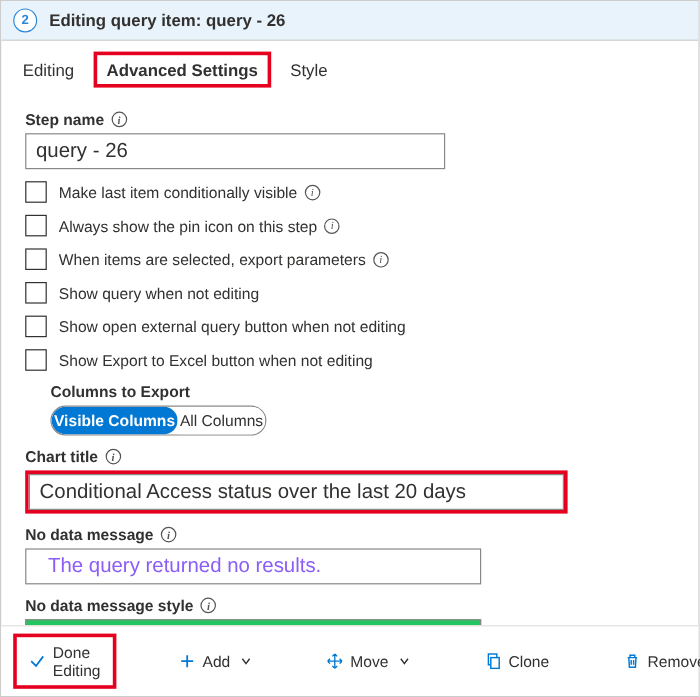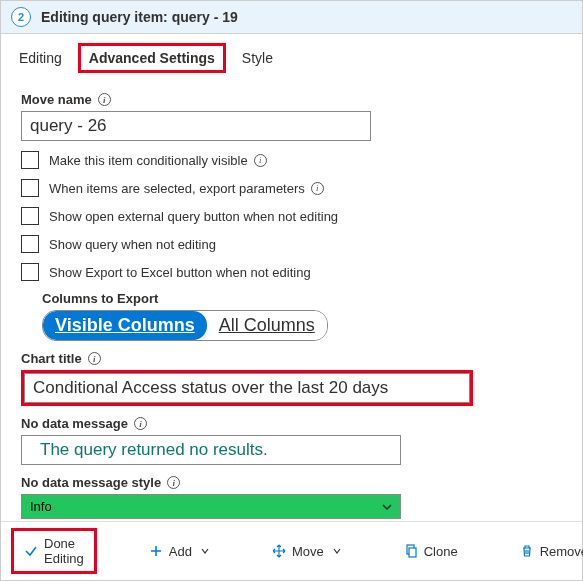--- a/index.html
+++ b/index.html
@@ -70,21 +70,21 @@
     .info-icon::after { content: "i"; }
     .text-input {
       width: 350px;
       padding: 4px 8px;
       border: 1px solid #8a8886;
       font-size: 17px;
       font-family: inherit;
       color: #323130;
     }
     .text-input.wide { width: 380px; }
-    .text-input.disabled-look { color: #0f766e; padding-left: 18px; }
+    .text-input.disabled-look { color: #8b5cf6; padding-left: 18px; }
     .check-row {
       display: flex; align-items: center; gap: 10px;
       margin: 10px 0;
     }
     .checkbox {
       width: 18px; height: 18px;
       border: 1px solid #323130;
       background: #fff;
       flex-shrink: 0;
     }
@@ -94,25 +94,24 @@
       margin-top: 4px;
     }
     .pill-group {
       display: inline-flex;
       border: 1px solid #8a8886;
       border-radius: 14px;
       overflow: hidden;
       margin-top: 4px;
     }
     .pill {
-      padding: 4px 12px;
-      font-size: 18px;
+      padding: 4px 2px;
+      font-size: 13px;
       cursor: pointer;
       background: #fff;
-      text-decoration: underline;
     }
     .pill.selected {
       background: #0078d4;
       color: #fff;
       font-weight: 600;
       border-radius: 14px;
     }
     .chart-title-wrap { position: relative; width: 452px; }
     .hl-chart { border: 3px solid #e6001f; padding: 0; }
     .select-wrap {
@@ -155,63 +154,70 @@
       margin: 0 4px;
     }
     .hl-done { border: 3px solid #e6001f; }
     .small-chevron { margin-left: 2px; }
   </style>
 </head>
 <body>
 
 <div class="header">
   <div class="step-badge">2</div>
-  <div class="header-title">Editing query item: query - 19</div>
+  <div class="header-title">Editing query item: query - 26</div>
 </div>
 
 <div class="tabs">
   <div class="tab">Editing</div>
   <div class="tab active hl-red">Advanced Settings</div>
   <div class="tab">Style</div>
 </div>
 
 <div class="body">
 
   
   <div class="field-label">
-    <span>Move name</span>
+    <span>Step name</span>
     <span class="info-icon"></span>
   </div>
   <input type="text" class="text-input" value="query - 26" style="">
 
   
   <div class="check-row">
     <div class="checkbox"></div>
     <span class="check-label">
-        <span>Make this item conditionally visible</span>
+        <span>Make last item conditionally visible</span>
+        <span class="info-icon"></span>
+      </span>
+  </div>
+  <div class="check-row">
+    <div class="checkbox"></div>
+    <span class="check-label">
+        <span>Always show the pin icon on this step</span>
         <span class="info-icon"></span>
       </span>
   </div>
   <div class="check-row">
     <div class="checkbox"></div>
     <span class="check-label">
         <span>When items are selected, export parameters</span>
         <span class="info-icon"></span>
       </span>
   </div>
   <div class="check-row">
     <div class="checkbox"></div>
     <span class="check-label">
+        <span>Show query when not editing</span>
+      </span>
+  </div>
+  <div class="check-row">
+    <div class="checkbox"></div>
+    <span class="check-label">
         <span>Show open external query button when not editing</span>
-      </span>
-  </div>
-  <div class="check-row">
-    <div class="checkbox"></div>
-    <span class="check-label">
-        <span>Show query when not editing</span>
       </span>
   </div>
   <div class="check-row">
     <div class="checkbox"></div>
     <span class="check-label">
         <span>Show Export to Excel button when not editing</span>
       </span>
   </div>
 
   

